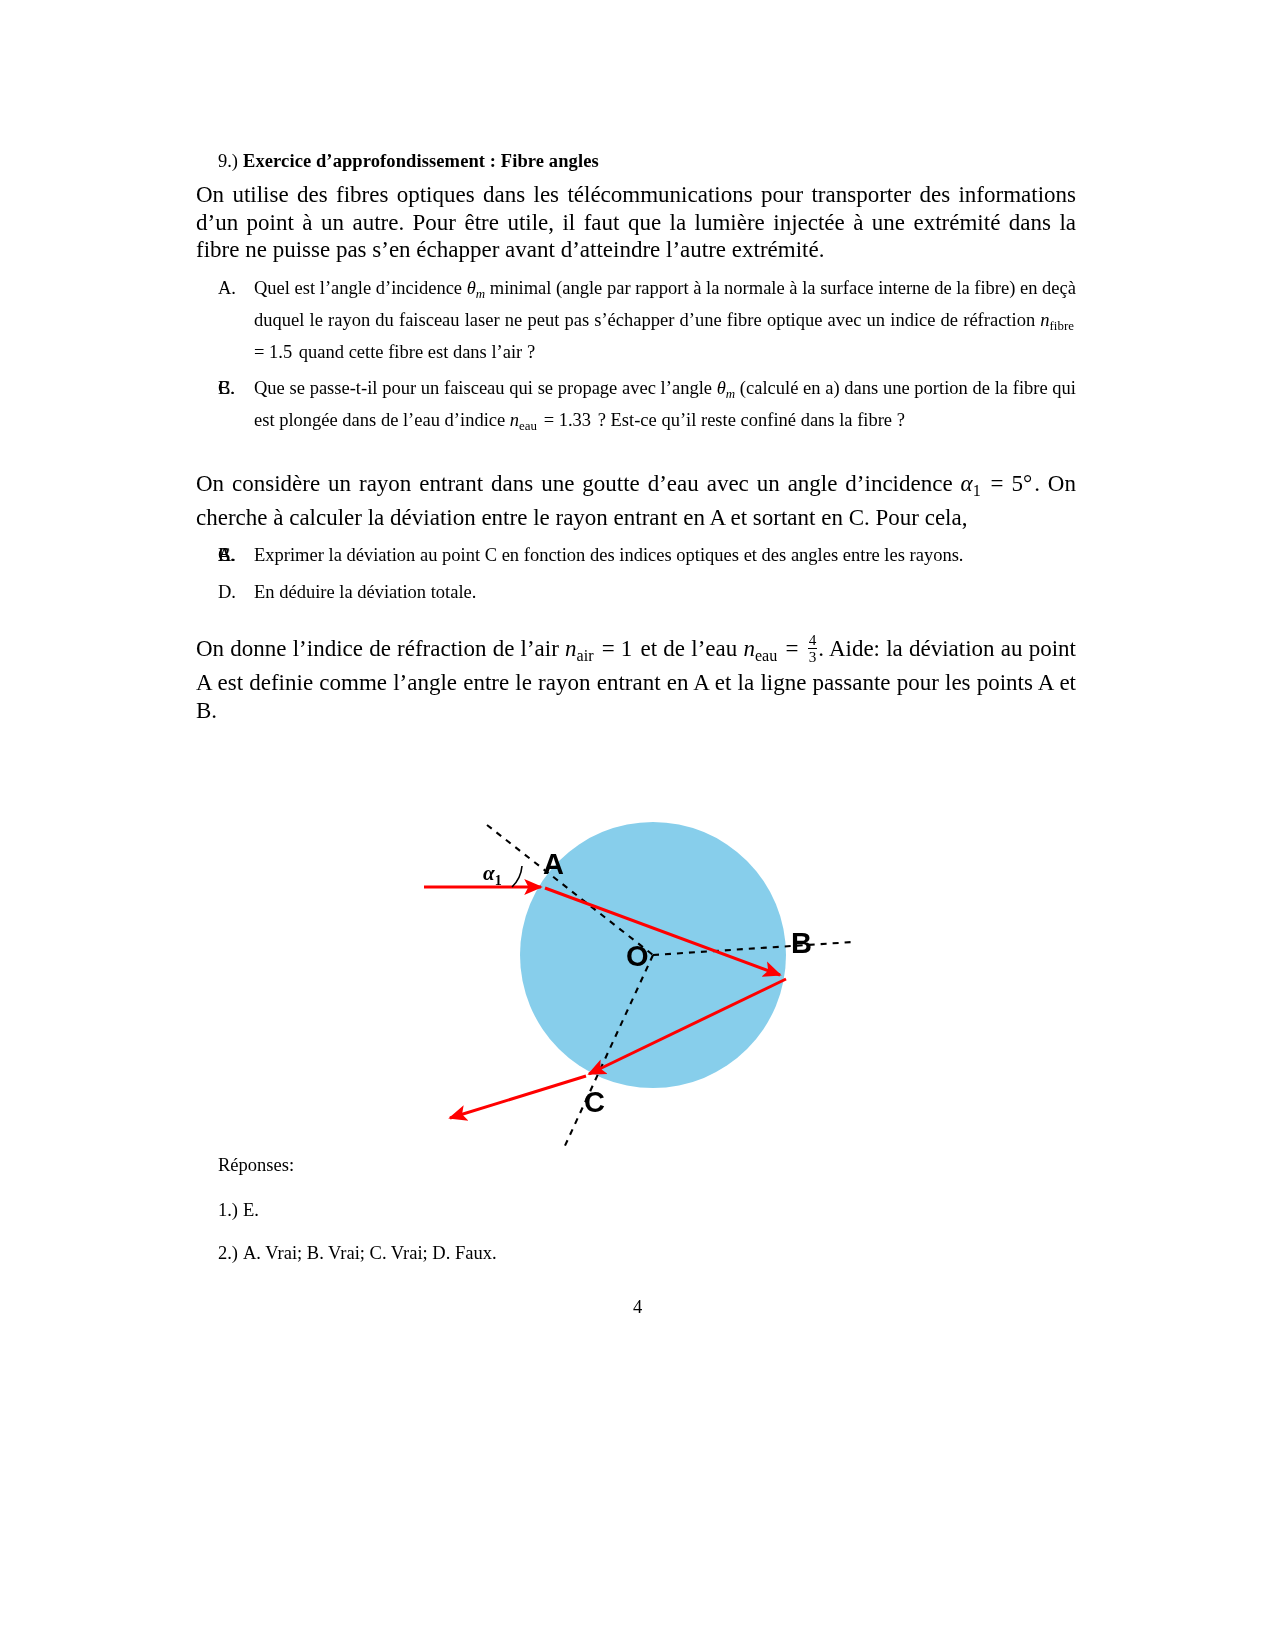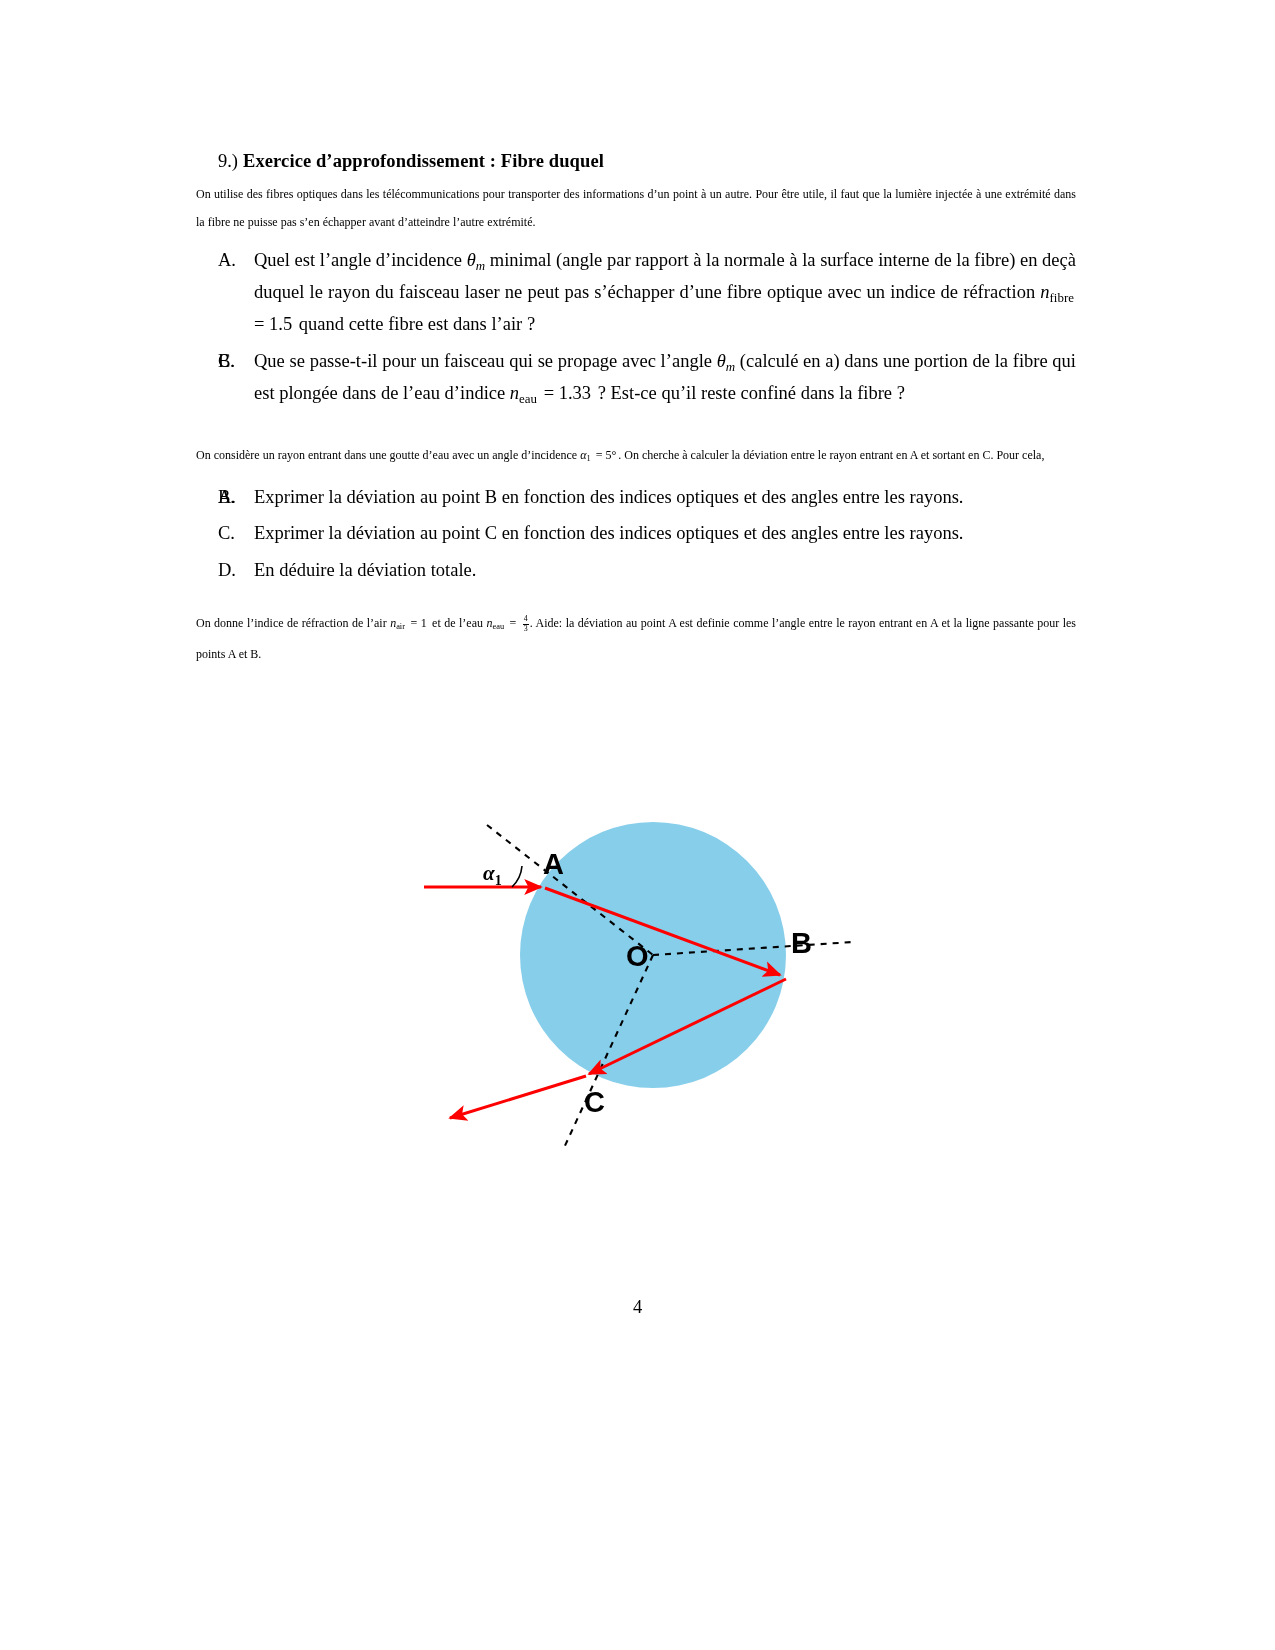--- a/index.html
+++ b/index.html
@@ -50,21 +50,21 @@
   }
   .ex-title {
     font-weight: bold;
     font-size: 18.5px;
     line-height: 26px;
     letter-spacing: 0.1px;
   }
 
   .para {
     text-align: justify;
-    font-size: 12px;
+    font-size: 23px;
     line-height: 27.5px;
     margin-top: 7px;
     margin-left: 0;
     text-justify: inter-word;
   }
   .para.last-left { text-align-last: left; }
 
   
   .sublist {
     margin-top: 11px;
@@ -159,21 +159,21 @@
 </head>
 <body>
 
 <div class="page">
 
   <div class="content">
 
     <div class="exercise">
       <div class="num-item">
         <span class="marker">9.)</span>
-        <span class="ex-title">Exercice d’approfondissement : Fibre duquel</span>
+        <span class="ex-title">Exercice d’approfondissement : Fibre angles</span>
       </div>
 
       <div class="para">On utilise des fibres optiques dans les télécommunications pour transporter des informations d’un point à un autre. Pour être utile, il faut que la lumière injectée à une extrémité dans la fibre ne puisse pas s’en échapper avant d’atteindre l’autre extrémité.</div>
 
       <div class="sublist">
 
         <div class="sub-item">
           <span class="marker">A.</span><span>Quel est l’angle d’incidence </span><span class="mvar">θ</span><span class="sub-i">m</span><span> minimal (angle par rapport à la normale à la surface interne de la fibre) en deçà duquel le rayon du faisceau laser ne peut pas s’échapper d’une fibre optique avec un indice de réfraction </span><span class="mvar">n</span><span class="sub">fibre</span><span class="op"> = 1.5</span><span> quand cette fibre est dans l’air ?</span>
         </div>
 
@@ -192,21 +192,21 @@
 
     <div class="exercise">
 
       <div class="para last-left"><span>On considère un rayon entrant dans une goutte d’eau avec un angle d’incidence </span><span class="mvar">α</span><span class="sub">1</span><span class="op"> = 5°</span><span>. On cherche à calculer la déviation entre le rayon entrant en A et sortant en C. Pour cela,</span></div>
 
       <div class="sublist">
         <div class="sub-item">
           <span class="marker">A.</span>
         </div>
         <div class="sub-item">
-          <span class="marker">B.</span><span>Exprimer la déviation au point B en fonction des indices optiques et des angles entre les rayons.</span>
+          <span class="marker">B.</span>
         </div>
         <div class="sub-item">
           <span class="marker">C.</span><span>Exprimer la déviation au point C en fonction des indices optiques et des angles entre les rayons.</span>
         </div>
         <div class="sub-item">
           <span class="marker">D.</span><span>En déduire la déviation totale.</span>
         </div>
       </div>
 
       <div class="gap-10"></div>
@@ -243,16 +243,29 @@
       <path d="M 124 117 A 33 33 0 0 0 134 96" fill="none" stroke="#000000" stroke-width="1.6"></path>
 
       <text x="95" y="110" font-size="21" font-family="Liberation Serif, DejaVu Serif, serif" font-style="italic" font-weight="bold" fill="#000000">α<tspan font-size="14" dy="5" font-style="normal">1</tspan></text>
       <text x="155" y="104" font-size="29" font-family="Liberation Sans, DejaVu Sans, sans-serif" font-weight="bold" fill="#000000">A</text>
       <text x="403" y="183" font-size="29" font-family="Liberation Sans, DejaVu Sans, sans-serif" font-weight="bold" fill="#000000">B</text>
       <text x="196" y="342" font-size="29" font-family="Liberation Sans, DejaVu Sans, sans-serif" font-weight="bold" fill="#000000">C</text>
       <text x="238" y="196" font-size="29" font-family="Liberation Sans, DejaVu Sans, sans-serif" font-weight="bold" fill="#000000">O</text>
     </svg>
   </div>
 
+  <div class="answers">
+    <div class="answers-title">Réponses:</div>
+
+    <div class="ans-item">
+      <span class="marker">1.)</span>
+      <span>E.</span>
+    </div>
+
+    <div class="ans-item">
+      <span class="marker">2.)</span>
+      <span>A. Vrai; B. Vrai; C. Vrai; D. Faux.</span>
+    </div>
+  </div>
 
   <div class="page-number">4</div>
 
 </div>
 
 </body></html>

